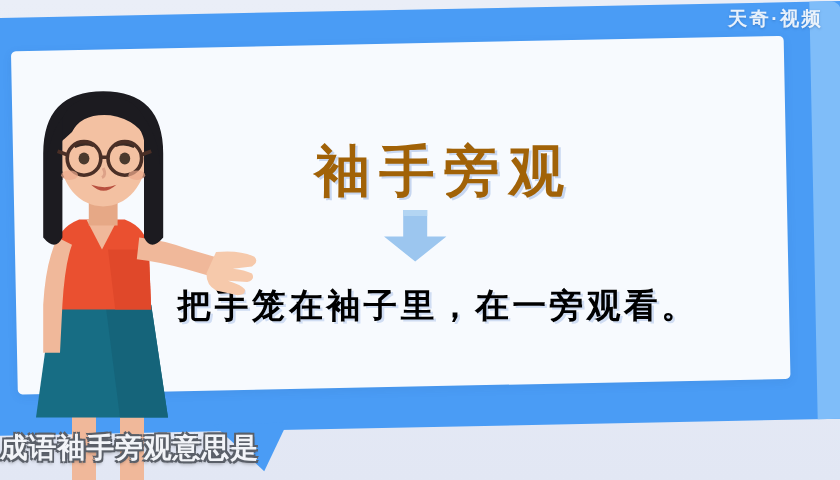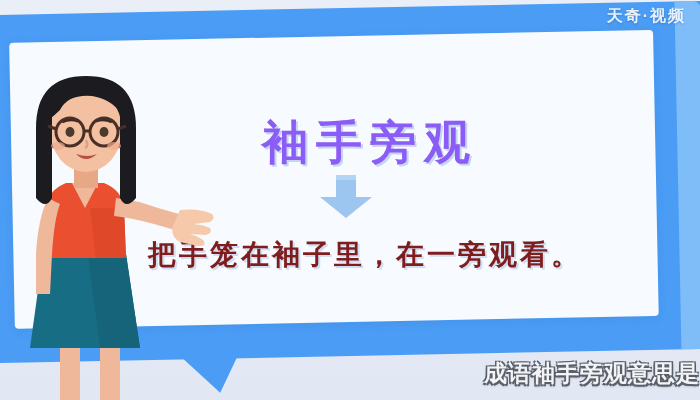--- a/index.html
+++ b/index.html
@@ -85,52 +85,52 @@
   }
   .idiom-title {
     position: absolute;
     left: 0;
     right: 0;
     top: 112px;
     text-align: center;
     font-size: 46px;
     font-weight: bold;
     letter-spacing: 8px;
-    color: #8b5cf6;
+    color: #a16207;
     text-shadow: 2px 2px 0 rgba(140, 170, 225, 0.45);
     padding-left: 40px;
   }
   .arrow-down {
     position: absolute;
     left: 50%;
     top: 175px;
     margin-left: -4px;
     transform: translateX(-50%);
   }
   .explanation {
     position: absolute;
     left: 0;
     right: 0;
     top: 236px;
     text-align: center;
     font-size: 28px;
     font-weight: bold;
     letter-spacing: 3px;
-    color: #7f1d1d;
+    color: #000000;
     text-shadow: 2px 2px 0 rgba(150, 178, 228, 0.40);
     padding-left: 30px;
   }
 
   
   .subtitle {
     position: absolute;
     left: 0;
     right: 0;
     top: 358px;
-    text-align: right;
+    text-align: left;
     font-size: 23px;
     font-weight: bold;
     letter-spacing: 1px;
     color: #f2f4f8;
     text-shadow:
       -1.5px -1.5px 0 #5a5f68,
        1.5px -1.5px 0 #5a5f68,
       -1.5px  1.5px 0 #5a5f68,
        1.5px  1.5px 0 #5a5f68,
        0 2px 3px rgba(0,0,0,0.35);

